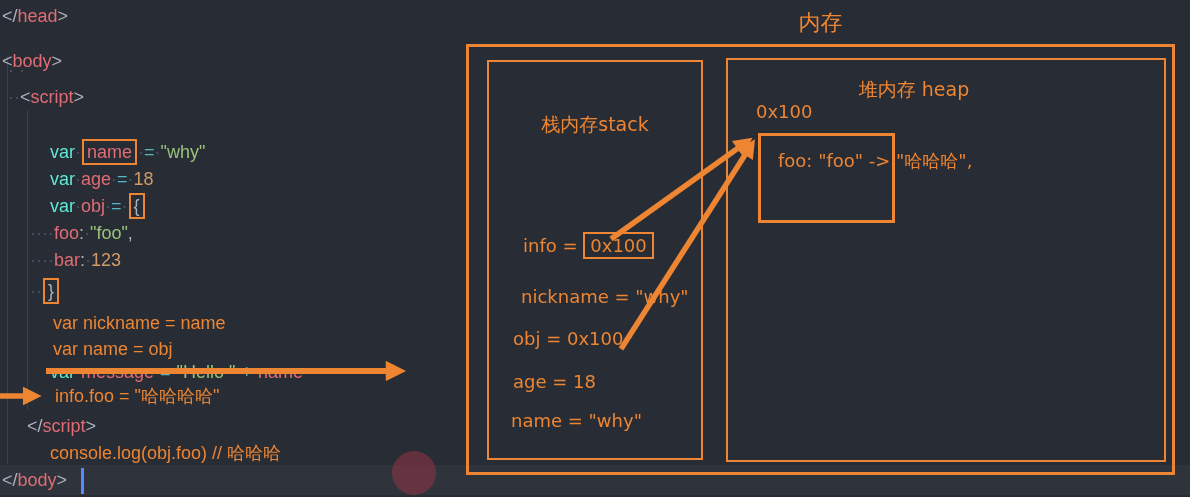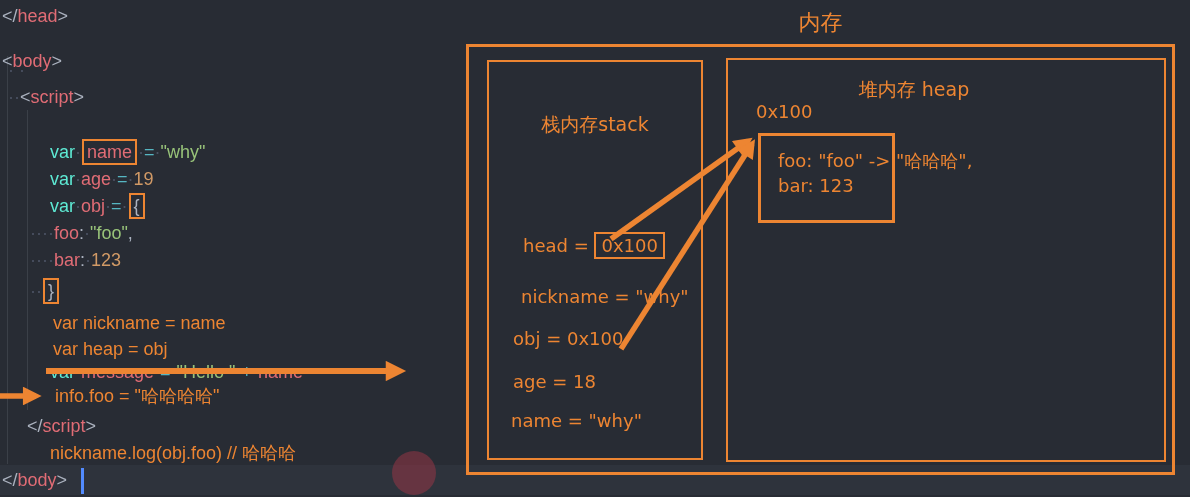--- a/index.html
+++ b/index.html
@@ -49,50 +49,49 @@
 <div id="editor">
   <div class="indent-guide" style="left:7px; top:56px; height:408px;"></div>
   <div class="indent-guide" style="left:27px; top:110px; height:300px;"></div>
   <div id="line-highlight"></div>
   <div id="code-layer">
       <div class="code-line" style="left: 2px; top: 4px;"><span class="tk-punct">&lt;/</span><span class="tk-tag">head</span><span class="tk-punct">&gt;</span></div>
       <div class="code-line" style="left: 2px; top: 49px;"><span class="tk-punct">&lt;</span><span class="tk-tag">body</span><span class="tk-punct">&gt;</span></div>
       <div class="code-line" style="left: 8px; top: 58px;"><span class="tk-ws">· ·</span></div>
       <div class="code-line" style="left: 8px; top: 85px;"><span class="tk-ws">··</span><span class="tk-punct">&lt;</span><span class="tk-tag">script</span><span class="tk-punct">&gt;</span></div>
       <div class="code-line" style="left: 50px; top: 140px;"><span class="tk-kw">var</span><span class="tk-ws">·</span><span class="tk-var tok-box">name</span><span class="tk-ws">·</span><span class="tk-op">=</span><span class="tk-ws">·</span><span class="tk-str">"why"</span></div>
-      <div class="code-line" style="left: 50px; top: 167px;"><span class="tk-kw">var</span><span class="tk-ws">·</span><span class="tk-var">age</span><span class="tk-ws">·</span><span class="tk-op">=</span><span class="tk-ws">·</span><span class="tk-num">19</span></div>
+      <div class="code-line" style="left: 50px; top: 167px;"><span class="tk-kw">var</span><span class="tk-ws">·</span><span class="tk-var">age</span><span class="tk-ws">·</span><span class="tk-op">=</span><span class="tk-ws">·</span><span class="tk-num">18</span></div>
       <div class="code-line" style="left: 50px; top: 194px;"><span class="tk-kw">var</span><span class="tk-ws">·</span><span class="tk-var">obj</span><span class="tk-ws">·</span><span class="tk-op">=</span><span class="tk-ws">·</span><span class="tk-punct tok-box">{</span></div>
       <div class="code-line" style="left: 30px; top: 221px;"><span class="tk-ws">····</span><span class="tk-var">foo</span><span class="tk-punct">:</span><span class="tk-ws">·</span><span class="tk-str">"foo"</span><span class="tk-punct">,</span></div>
       <div class="code-line" style="left: 30px; top: 248px;"><span class="tk-ws">····</span><span class="tk-var">bar</span><span class="tk-punct">:</span><span class="tk-ws">·</span><span class="tk-num">123</span></div>
       <div class="code-line" style="left: 30px; top: 279px;"><span class="tk-ws">··</span><span class="tk-punct tok-box">}</span></div>
       <div class="ann-line" style="left: 53px; top: 311px;"><span class="tk-ann">var nickname = name</span></div>
-      <div class="ann-line" style="left: 53px; top: 337px;"><span class="tk-ann">var heap = obj</span></div>
+      <div class="ann-line" style="left: 53px; top: 337px;"><span class="tk-ann">var name = obj</span></div>
       <div class="code-line" style="left: 50px; top: 360px;"><span class="tk-kw">var</span><span class="tk-ws">·</span><span class="tk-var">message</span><span class="tk-ws">·</span><span class="tk-op">=</span><span class="tk-ws">·</span><span class="tk-str">"Hello "</span><span class="tk-ws">·</span><span class="tk-op">+</span><span class="tk-ws">·</span><span class="tk-var">name</span></div>
       <div class="ann-line" style="left: 55px; top: 384px;"><span class="tk-ann">info.foo = "哈哈哈哈"</span></div>
       <div class="code-line" style="left: 27px; top: 414px;"><span class="tk-punct">&lt;/</span><span class="tk-tag">script</span><span class="tk-punct">&gt;</span></div>
-      <div class="ann-line" style="left: 50px; top: 441px;"><span class="tk-ann">nickname.log(obj.foo) // 哈哈哈</span></div>
+      <div class="ann-line" style="left: 50px; top: 441px;"><span class="tk-ann">console.log(obj.foo) // 哈哈哈</span></div>
       <div class="code-line" style="left: 2px; top: 468px;"><span class="tk-punct">&lt;/</span><span class="tk-tag">body</span><span class="tk-punct">&gt;</span></div>
     </div>
   <div id="text-cursor" style="background: rgb(82, 139, 255);"></div>
 </div>
 
 <div id="diagram">
   <div class="dlabel" id="memory-title">内存</div>
   <div class="dbox" id="outer-box"></div>
   <div class="dbox" id="stack-box"></div>
   <div class="dbox" id="heap-box"></div>
   <div class="dlabel" id="stack-label">栈内存stack</div>
   <div class="dlabel" id="heap-label">堆内存 heap</div>
   <div id="heap-address">0x100</div>
   <div class="dbox" id="object-box">
       <div>foo: "foo" -&gt; "哈哈哈",</div>
-      <div>bar: 123</div>
     </div>
   <div id="stack-items">
-      <div class="stack-item" style="left: 523px; top: 235px;"><span>head = </span><span class="val-box">0x100</span></div>
+      <div class="stack-item" style="left: 523px; top: 235px;"><span>info = </span><span class="val-box">0x100</span></div>
       <div class="stack-item" style="left: 521px; top: 286px;"><span>nickname = "why"</span></div>
       <div class="stack-item" style="left: 513px; top: 328px;"><span>obj = 0x100</span></div>
       <div class="stack-item" style="left: 513px; top: 371px;"><span>age = 18</span></div>
       <div class="stack-item" style="left: 511px; top: 410px;"><span>name = "why"</span></div>
     </div>
 
   <svg id="arrows" width="1190" height="497" viewBox="0 0 1190 497">
     <defs>
       <marker id="ah" viewBox="0 0 10 10" refX="7" refY="5" markerWidth="4" markerHeight="3.4" orient="auto-start-reverse">
         <path d="M0,0 L10,5 L0,10 z" fill="var(--accent)"></path>

